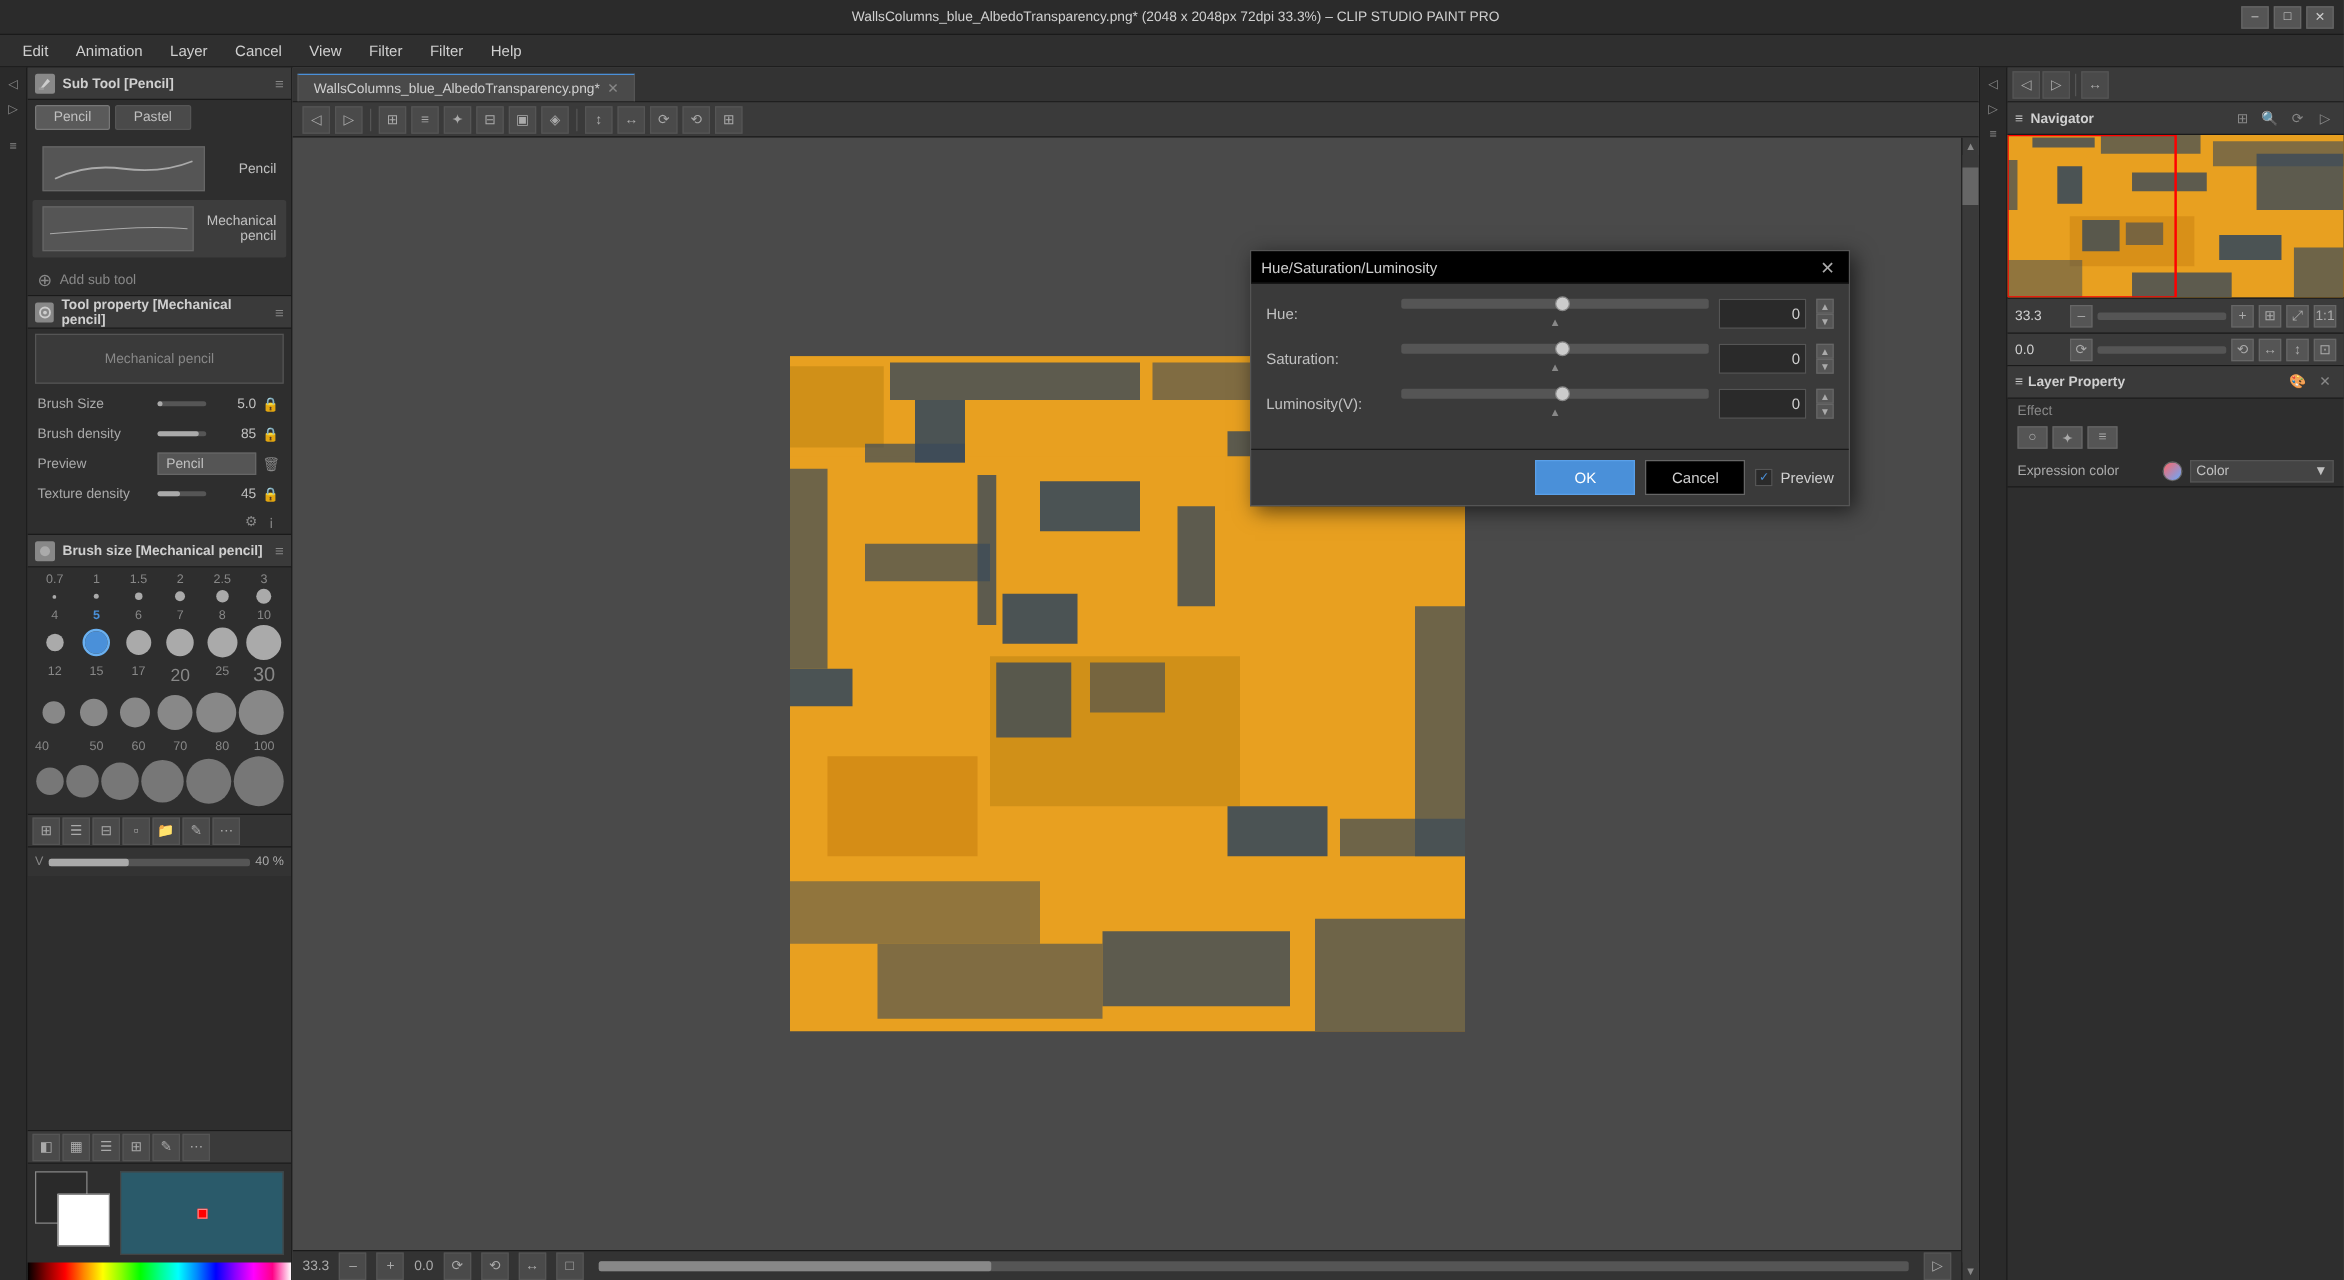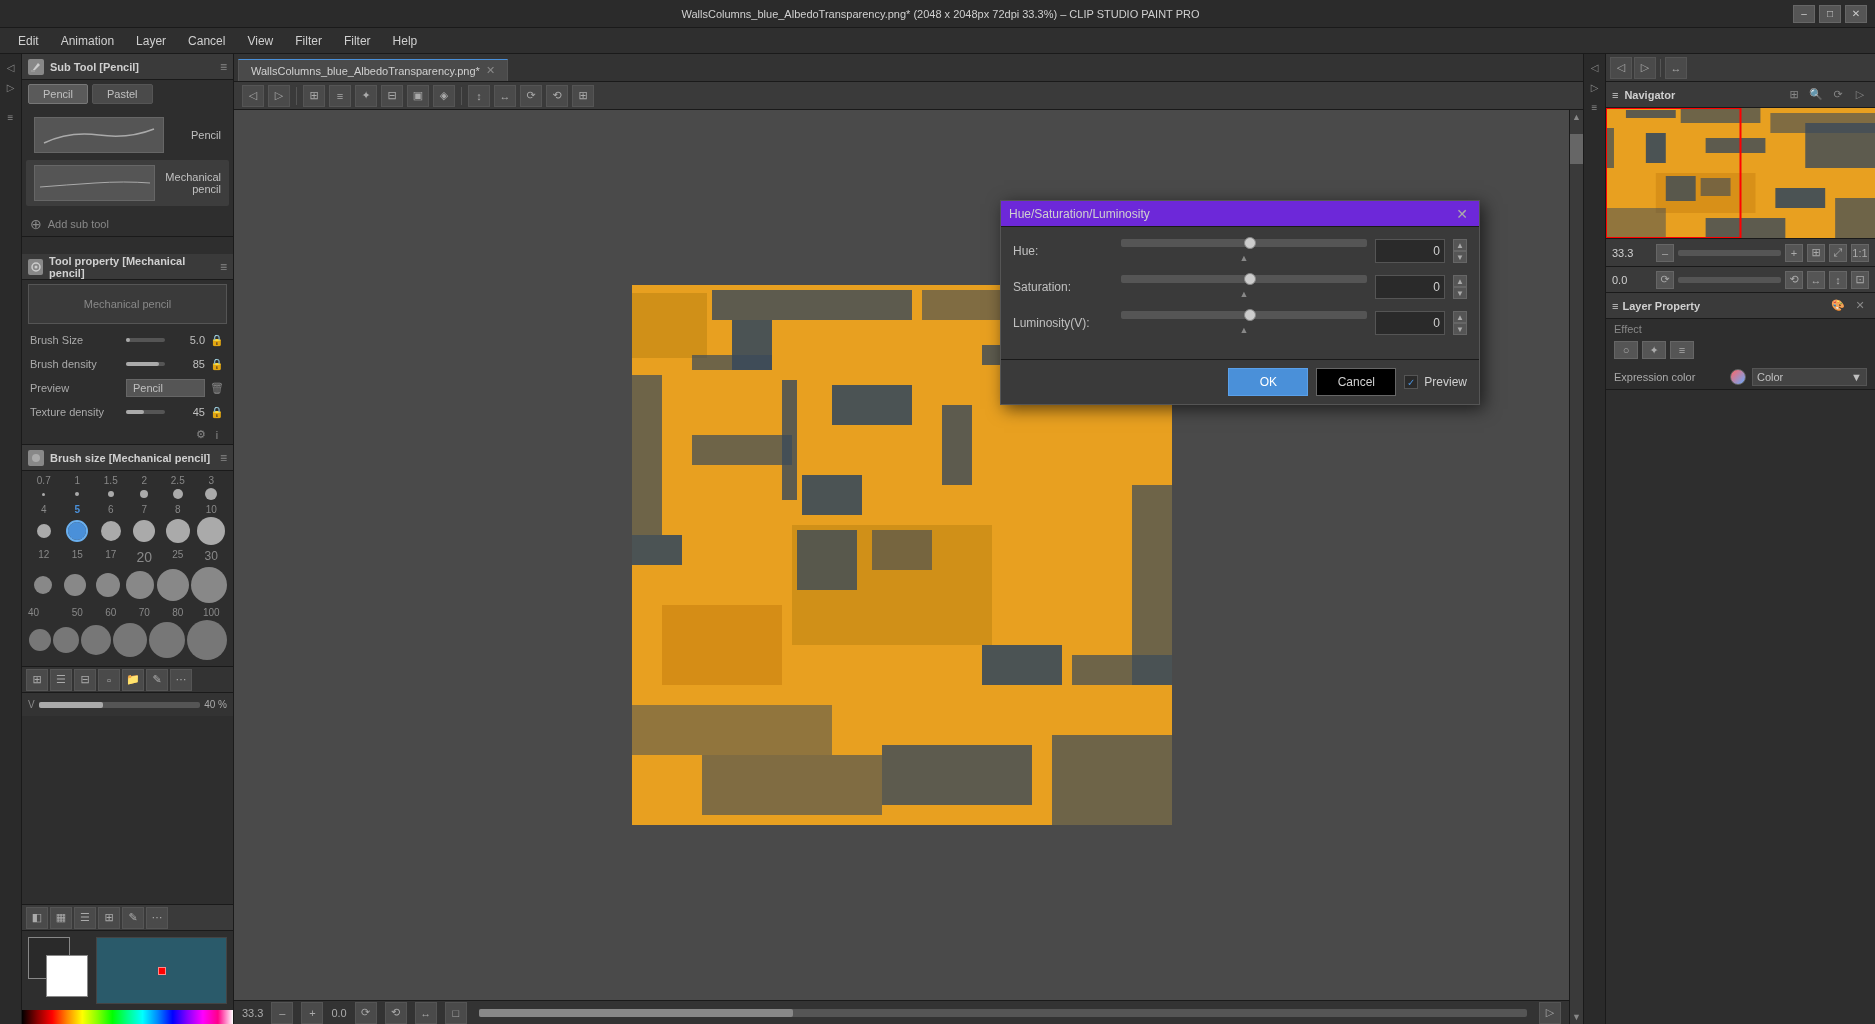--- a/index.html
+++ b/index.html
@@ -165,21 +165,20 @@
       padding: 4px 8px;
       gap: 6px;
       cursor: pointer;
       color: #888;
       font-size: 11px;
     }
 
     
     #tool-property-panel {
       border-bottom: 1px solid #1a1a1a;
-      margin-top: 17px;
     }
     .property-row {
       display: flex;
       align-items: center;
       padding: 3px 8px;
       gap: 6px;
       min-height: 24px;
     }
     .property-label {
       width: 90px;
@@ -532,21 +531,21 @@
       left: 1000px;
       top: 200px;
       width: 480px;
       background: #3a3a3a;
       border: 1px solid #555;
       box-shadow: 4px 4px 16px rgba(0,0,0,0.6);
       z-index: 100;
     }
     #hsl-title-bar {
       height: 26px;
-      background: #6d28d9;
+      background: #000000;
       display: flex;
       align-items: center;
       padding: 0 8px;
       border-bottom: 1px solid #1a1a1a;
     }
     .hsl-title-text {
       font-size: 12px;
       color: #d0d0d0;
       flex: 1;
     }
@@ -959,21 +958,21 @@
             <div style="width:28px;height:28px;background:#aaa;border-radius:50%;"></div>
           </div>
       </div>
 
       <div style="display:flex;padding:2px 6px 0 6px;gap:2px;">
         <div style="flex:1;text-align:center;font-size:10px;color:#888;">12</div>
         <div style="flex:1;text-align:center;font-size:10px;color:#888;">15</div>
         <div style="flex:1;text-align:center;font-size:10px;color:#888;">17</div>
         <div style="flex:1;text-align:center;font-size:14px;color:#888;">20</div>
         <div style="flex:1;text-align:center;font-size:10px;color:#888;">25</div>
-        <div style="flex:1;text-align:center;font-size:12px;color:#888;">30</div>
+        <div style="flex:1;text-align:center;font-size:16px;color:#888;">30</div>
       </div>
       <div style="display:flex;padding:2px 6px;gap:2px;align-items:center;">
         <div style="flex:1;display:flex;justify-content:center;">
             <div style="width:18px;height:18px;background:#888;border-radius:50%;"></div>
           </div>
         <div style="flex:1;display:flex;justify-content:center;">
             <div style="width:22px;height:22px;background:#888;border-radius:50%;"></div>
           </div>
         <div style="flex:1;display:flex;justify-content:center;">
             <div style="width:24px;height:24px;background:#888;border-radius:50%;"></div>

